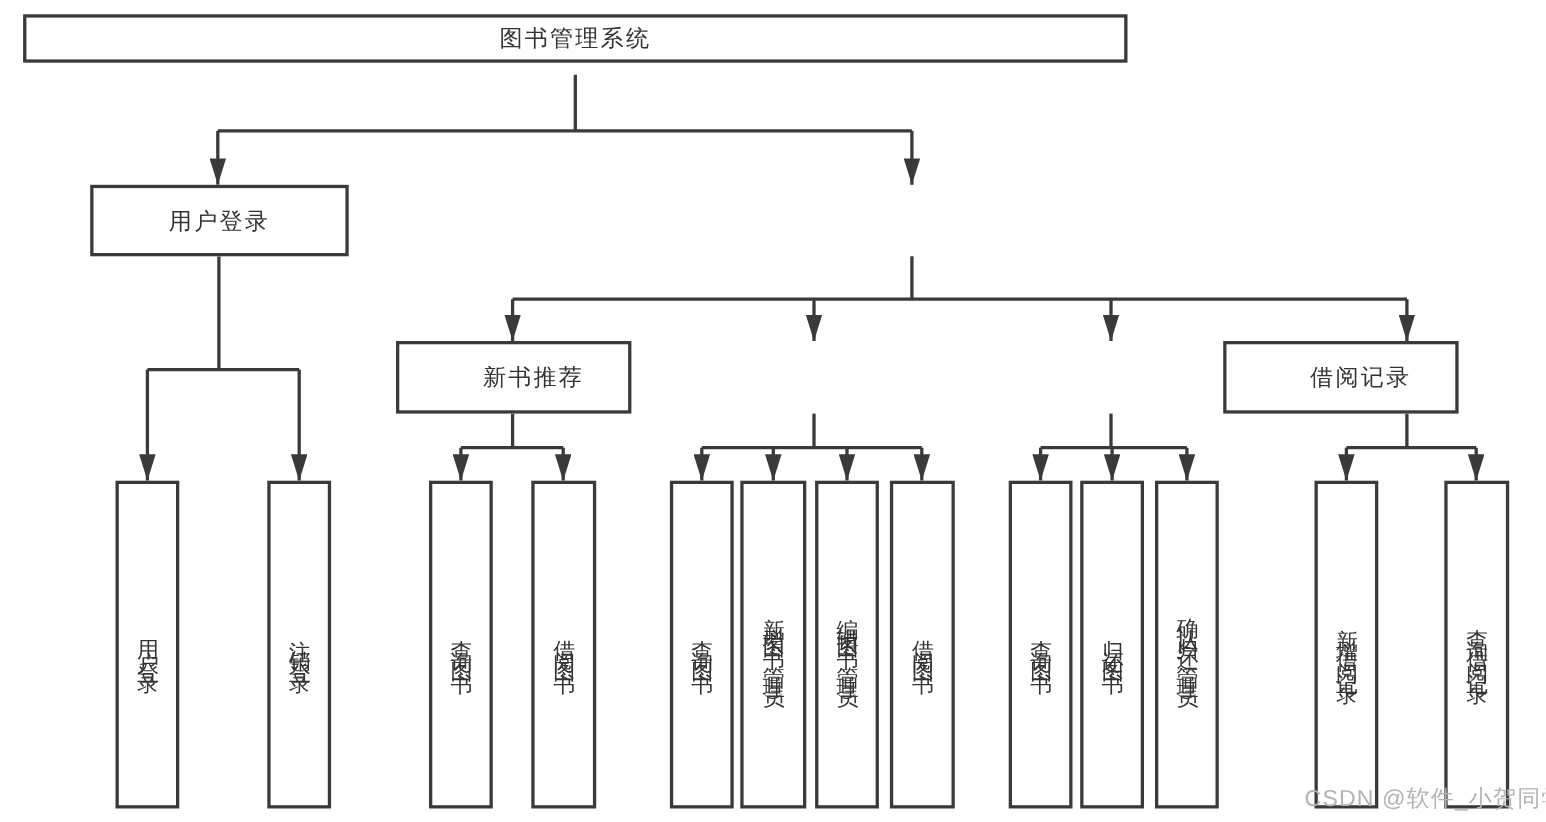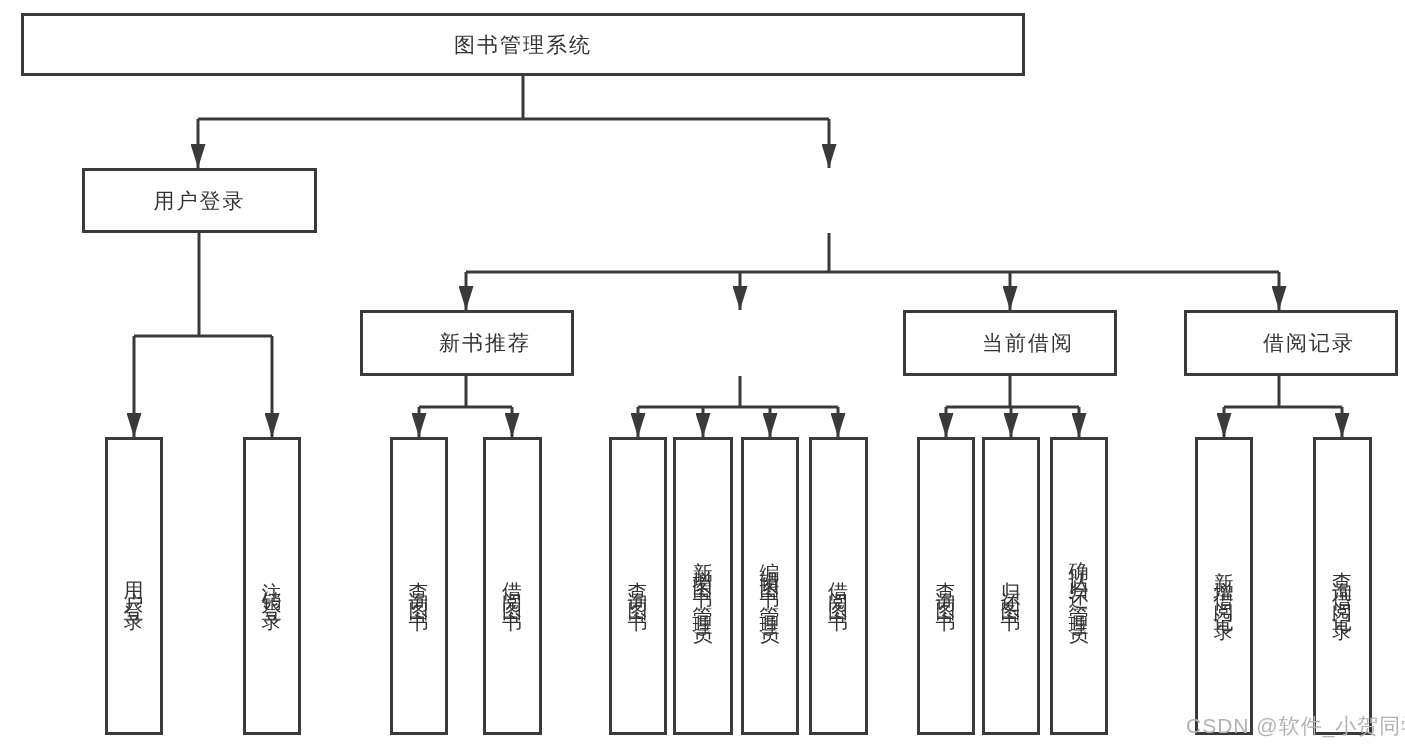--- a/index.html
+++ b/index.html
@@ -7,21 +7,21 @@
     position:relative;width:1405px;height:747px;background:#ffffff;
     font-family:"Liberation Sans","DejaVu Sans",sans-serif;color:#333333;overflow:hidden;
   }
   .connectors{position:absolute;left:0;top:0;z-index:1;}
   .connectors path{stroke:#3a3a3a;stroke-width:3;fill:none;}
   .node{
     position:absolute;background:#ffffff;border:3px solid #3a3a3a;box-sizing:border-box;
     display:flex;align-items:center;justify-content:center;z-index:2;
   }
   .hlabel{font-size:21px;letter-spacing:2px;white-space:nowrap;}
-  .root{left:21px;top:13px;width:1004px;height:63px;}
+  .root{left:21px;top:13px;width:1004px;height:44px;}
   .l2{top:168px;width:235px;height:65px;}
   .l3{top:310px;width:214px;height:66px;padding-left:36px;}
   .leaf{top:437px;height:298px;}
   .vtext{
     writing-mode:vertical-rl;text-orientation:upright;
     font-size:20px;line-height:1;letter-spacing:10px;white-space:nowrap;
   }
   .vtext.long{letter-spacing:9px;}
   .watermark{
     position:absolute;left:1186px;top:712px;z-index:5;
@@ -92,24 +92,21 @@
     <span class="hlabel">图书管理系统</span>
   </div>
 
   <div class="node l2" style="left:82px">
     <span class="hlabel">用户登录</span>
   </div>
 
   <div class="node l3" style="left:360px">
     <span class="hlabel">新书推荐</span>
   </div>
-  <div class="node l3" style="left:903px">
-    <span class="hlabel">当前借阅</span>
-  </div>
-  <div class="node l3" style="left:1184px">
+  <div class="node l3" style="left:1112px">
     <span class="hlabel">借阅记录</span>
   </div>
 
   <div class="node leaf" style="left:105px;width:58px">
     <span class="vtext">用户登录</span>
   </div>
   <div class="node leaf" style="left:243px;width:58px">
     <span class="vtext">注销登录</span>
   </div>
 

